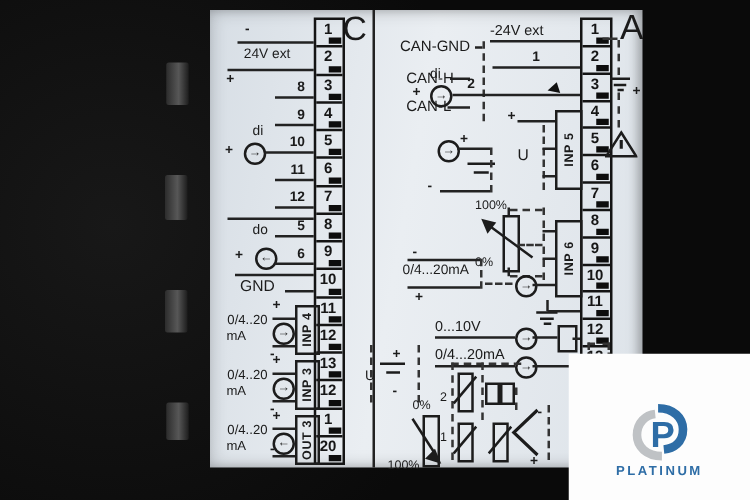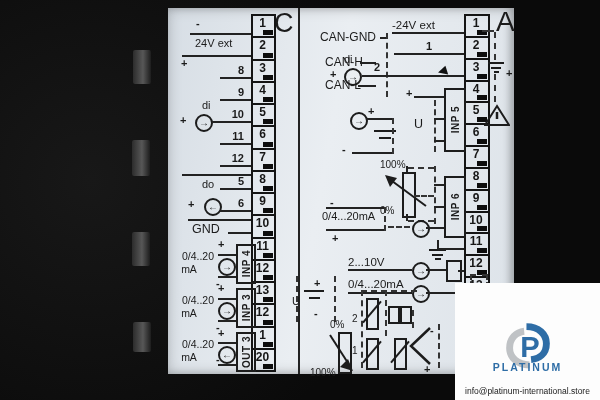--- a/index.html
+++ b/index.html
@@ -28,21 +28,21 @@
   .cell .num{position:absolute;left:0;right:2px;top:1px;text-align:center;font-size:12px;font-weight:700;color:#161616;line-height:1;}
   .cell .tick{position:absolute;right:1px;bottom:1px;width:10px;height:5px;background:#0d0d0d;}
   .big{font-weight:400;color:#1b1b1b;}
   .rtd{position:absolute;width:9px;height:28px;border:2px solid #1c1c1c;}
   .rtd::after{content:"";position:absolute;left:-10px;top:11px;width:28px;height:2px;background:#1c1c1c;transform:rotate(-50deg);}
   .pot{position:absolute;width:10px;border:2px solid #1c1c1c;}
   .dbox{position:absolute;border:2px dashed #333;}
   .amark{position:absolute;width:0;height:0;border-right:9px solid #111;border-top:4px solid transparent;border-bottom:5px solid transparent;transform:rotate(-18deg);}
   .abs{position:absolute;}
   .wm{position:absolute;left:455px;top:283px;width:145px;height:117px;background:#fdfdfd;z-index:6;text-align:center;}
-  .wm .brand{position:absolute;left:0;right:0;top:78px;font-size:10.5px;font-weight:700;letter-spacing:2px;color:#2e6da6;}
+  .wm .brand{position:absolute;left:0;right:0;top:88px;font-size:10.5px;font-weight:700;letter-spacing:2px;color:#2e6da6;}
   .wm .mail{position:absolute;left:0;right:0;top:103px;font-size:8.5px;color:#1a1a1a;}
 </style>
 </head>
 <body>
 
 <div class="stage">
 
   <div class="bump" style="left:133px;top:50px;height:34px"></div>
   <div class="bump" style="left:132px;top:140px;height:36px"></div>
   <div class="bump" style="left:132px;top:232px;height:34px"></div>
@@ -331,21 +331,21 @@
           <i>→</i>
         </span>
       <div class="w" style="left:258px;top:219px;width:18px"></div>
 
       <div class="vl" style="left:269px;top:232px;height:9px"></div>
       <div class="gbar" style="left:261px;top:241px;width:17px"></div>
       <div class="gbar" style="left:264px;top:246px;width:11px"></div>
       <div class="gbar" style="left:267px;top:250px;width:6px"></div>
       <div class="w" style="left:270px;top:240px;width:26px"></div>
 
-      <span class="t" style="left:180px;top:249px;font-size:11.5px">2...10V</span>
+      <span class="t" style="left:180px;top:249px;font-size:11.5px">0...10V</span>
       <div class="w" style="left:180px;top:261px;width:64px"></div>
       <span class="cs" style="left:244px;top:254px">
           <i>→</i>
         </span>
       <div class="w" style="left:258px;top:261px;width:20px"></div>
       <div class="ib" style="left:278px;top:252px;width:12px;height:18px"></div>
       <div class="w" style="left:290px;top:262px;width:6px"></div>
 
       <span class="t" style="left:180px;top:271px;font-size:11.5px">0/4...20mA</span>
       <span class="cs" style="left:244px;top:277px">
@@ -406,16 +406,15 @@
     </div>
   </div>
 
   <div class="wm">
     <svg class="abs" style="left:50px;top:37px" width="46" height="50" viewBox="0 0 60 64">
       <path d="M32 58 C16 58 6 48 6 36 C6 23 15 15 25 14" fill="none" stroke="#bfc2c5" stroke-width="9"></path>
       <path d="M28 8 C44 8 54 18 54 30 C54 44 44 50 34 51" fill="none" stroke="#2e6da6" stroke-width="9"></path>
       <text x="20" y="48" font-family="Liberation Sans, sans-serif" font-size="38" font-weight="bold" fill="#2e6da6">P</text>
     </svg>
     <div class="brand">PLATINUM</div>
-    <div class="mail">info@platinum-international.store</div>
   </div>
 
 </div>
 
 </body></html>

